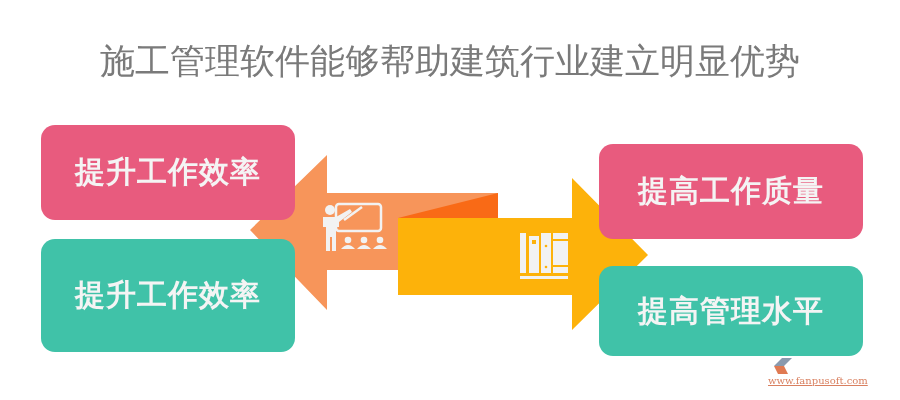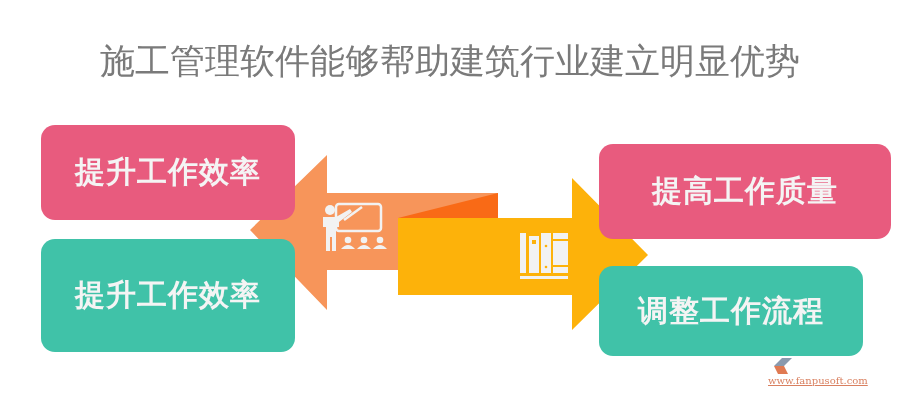--- a/index.html
+++ b/index.html
@@ -7,21 +7,21 @@
          font-family: "DejaVu Sans", "Liberation Sans", sans-serif; }
   .title { position: absolute; left: 0; top: 38px; width: 900px; text-align: center;
            font-size: 35px; color: #7a7a7a; letter-spacing: 0px; font-weight: normal; font-family: Liberation Mono, monospace; }
   .box { position: absolute; border-radius: 14px; color: #f4f4f4; font-weight: bold;
          font-size: 30px; display: flex; align-items: center; justify-content: center;
          letter-spacing: 1px; }
   .pink { background: #e85b7e; }
   .teal { background: #40c2a8; }
   #box-tl { left: 41px; top: 125px; width: 254px; height: 95px; }
   #box-bl { left: 41px; top: 239px; width: 254px; height: 113px; }
-  #box-tr { left: 599px; top: 144px; width: 292px; height: 95px; text-align: right; }
+  #box-tr { left: 599px; top: 144px; width: 264px; height: 95px; text-align: right; }
   #box-br { left: 599px; top: 266px; width: 264px; height: 90px; }
   svg.arrows { position: absolute; left: 0; top: 0; }
   .logo { position: absolute; left: 768px; top: 352px; width: 130px; height: 40px; }
   .logo-name { position: absolute; left: 30px; top: 0; font-size: 22px; color: #8a9aae; letter-spacing: 1px; }
   .logo-url { position: absolute; left: 0; top: 23px; font-size: 10px; color: #d98060;
               font-family: "DejaVu Serif", "Liberation Serif", serif; text-decoration: underline; }
   .logo-mark { position: absolute; left: 4px; top: 4px; }
 </style>
 </head>
 <body>
@@ -66,21 +66,21 @@
 <div class="box pink" id="box-tl">
   <span>提升工作效率</span>
 </div>
 <div class="box teal" id="box-bl">
   <span>提升工作效率</span>
 </div>
 <div class="box pink" id="box-tr">
   <span>提高工作质量</span>
 </div>
 <div class="box teal" id="box-br">
-  <span>调整工作流程</span>
+  <span>提高管理水平</span>
 </div>
 
 <div class="logo">
   <svg class="logo-mark" width="24" height="20">
     <polygon points="2,10 10,2 20,2 12,10" fill="#8a9aae"></polygon>
     <polygon points="2,10 12,10 16,18 6,18" fill="#e07a52"></polygon>
   </svg>
   <span class="logo-url">www.fanpusoft.com</span>
 </div>
 

